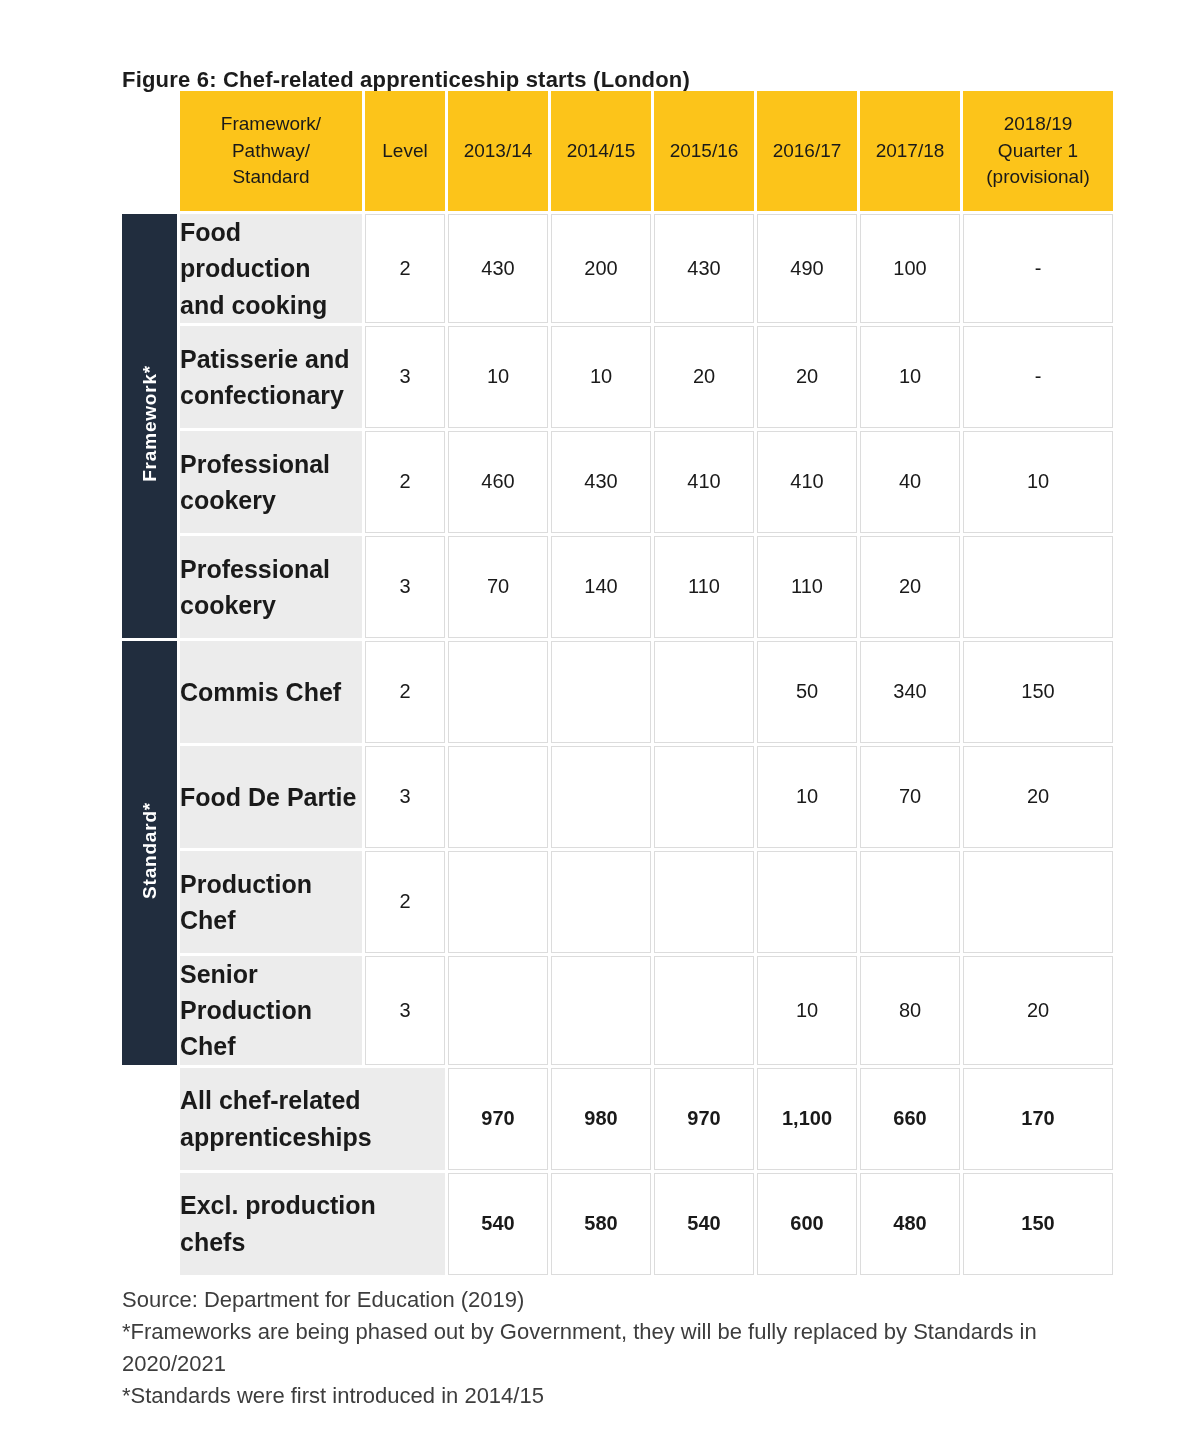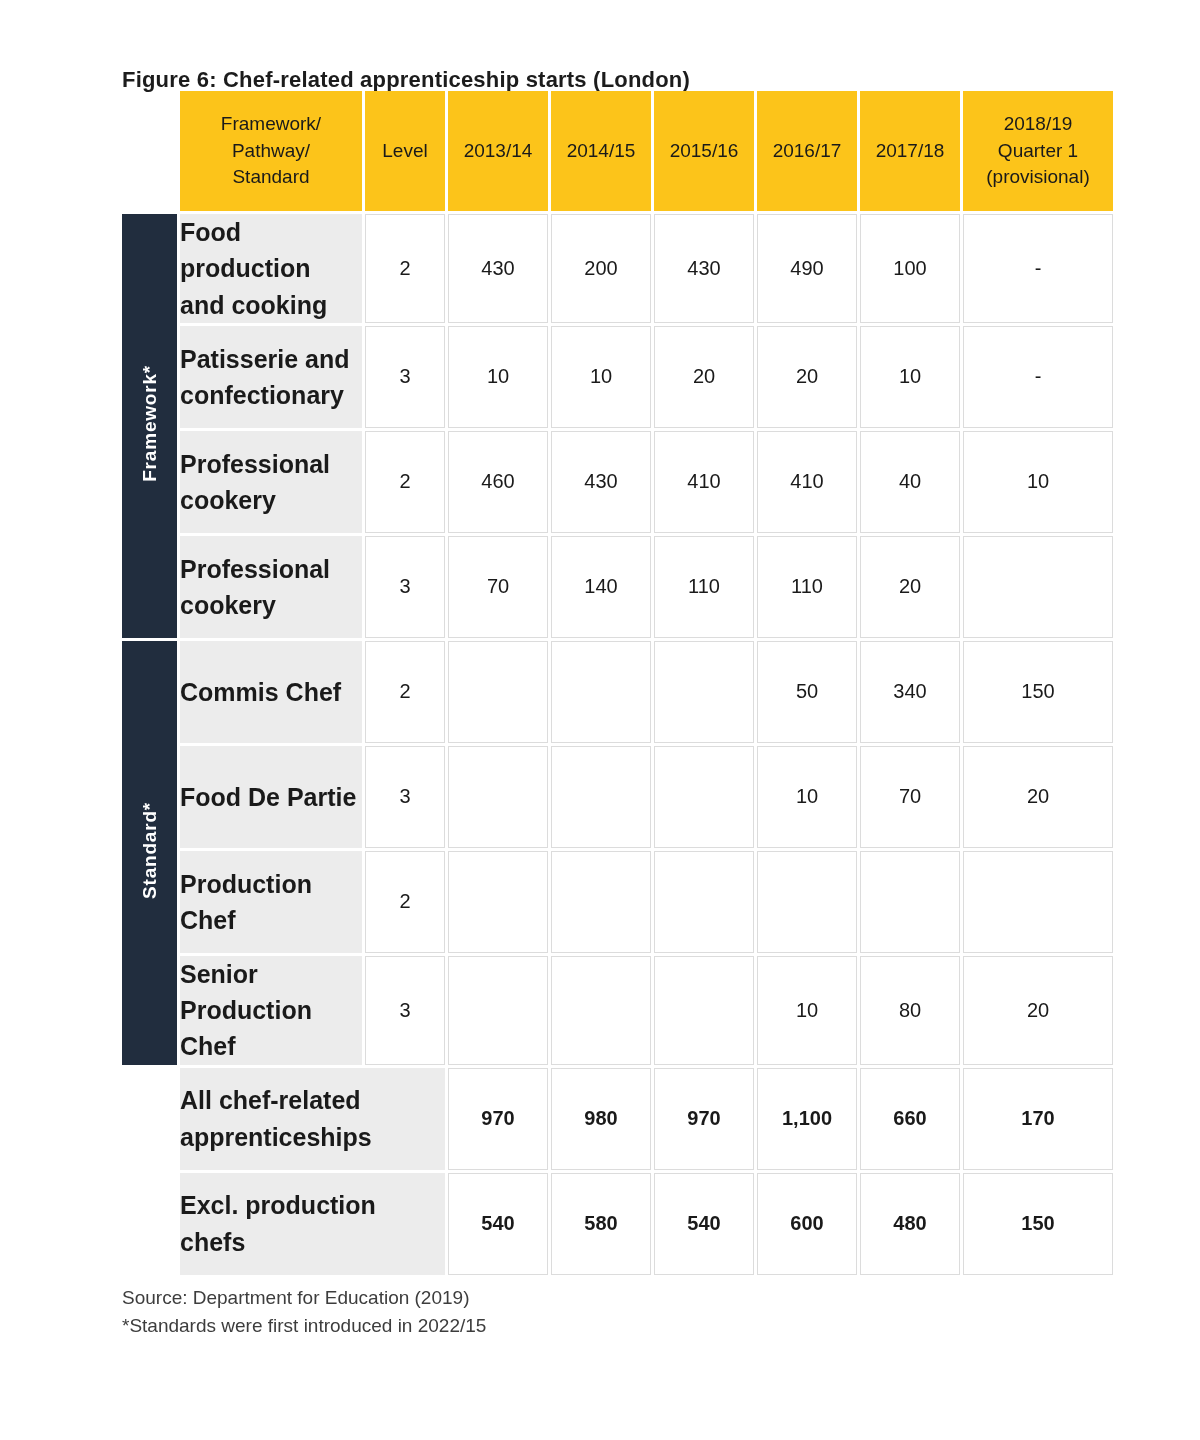--- a/index.html
+++ b/index.html
@@ -33,21 +33,21 @@
     vertical-align:middle;white-space:pre-line;line-height:1.45;color:#1a1a1a;
   }
   .cell{
     background:#ffffff;border:1px solid #DCDCDC;font-size:20px;
     text-align:center;vertical-align:middle;color:#1a1a1a;
   }
   .bold{font-weight:bold;}
   .corner,.blank{background:transparent;border:none;}
   .notes{
     position:absolute;left:122px;top:1284px;width:960px;
-    font-size:19px;color:#3d3d3d;line-height:1.45;
+    font-size:22px;color:#3d3d3d;line-height:1.45;
   }
   .note-line{white-space:pre-line;}
 </style>
 </head>
 <body>
 
 <div class="figure-title">Figure 6: Chef-related apprenticeship starts (London)</div>
 
 <table class="figure-table">
   <colgroup>
@@ -201,14 +201,16 @@
     <td class="cell bold">540</td>
     <td class="cell bold">600</td>
     <td class="cell bold">480</td>
     <td class="cell bold">150</td>
   </tr>
 </tbody>
   </table>
 
 <div class="notes">
   <div class="note-line">Source: Department for Education (2019)</div>
-  <div class="note-line">*Standards were first introduced in 2022/15</div>
+  <div class="note-line">*Frameworks are being phased out by Government, they will be fully replaced by Standards in
+2020/2021</div>
+  <div class="note-line">*Standards were first introduced in 2014/15</div>
 </div>
 
 </body></html>

